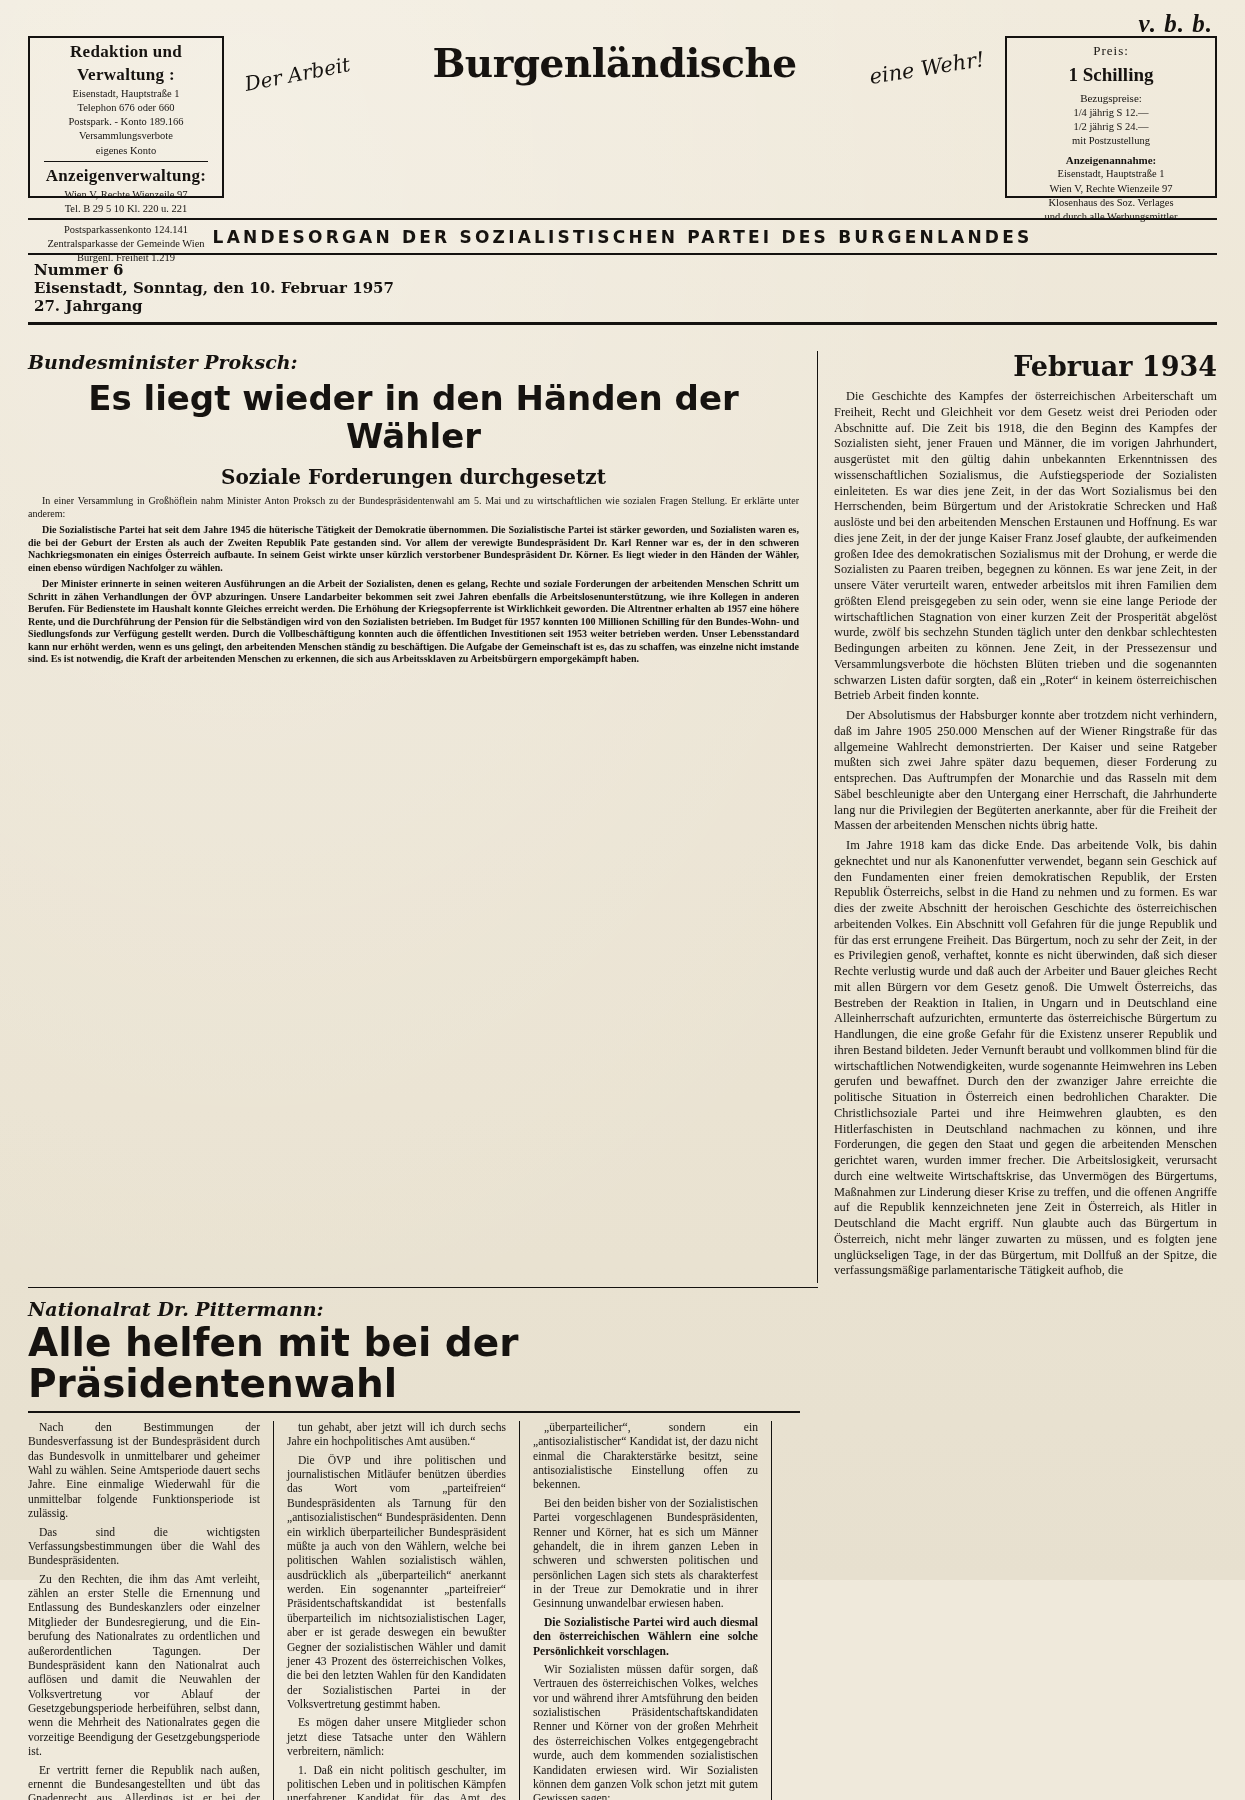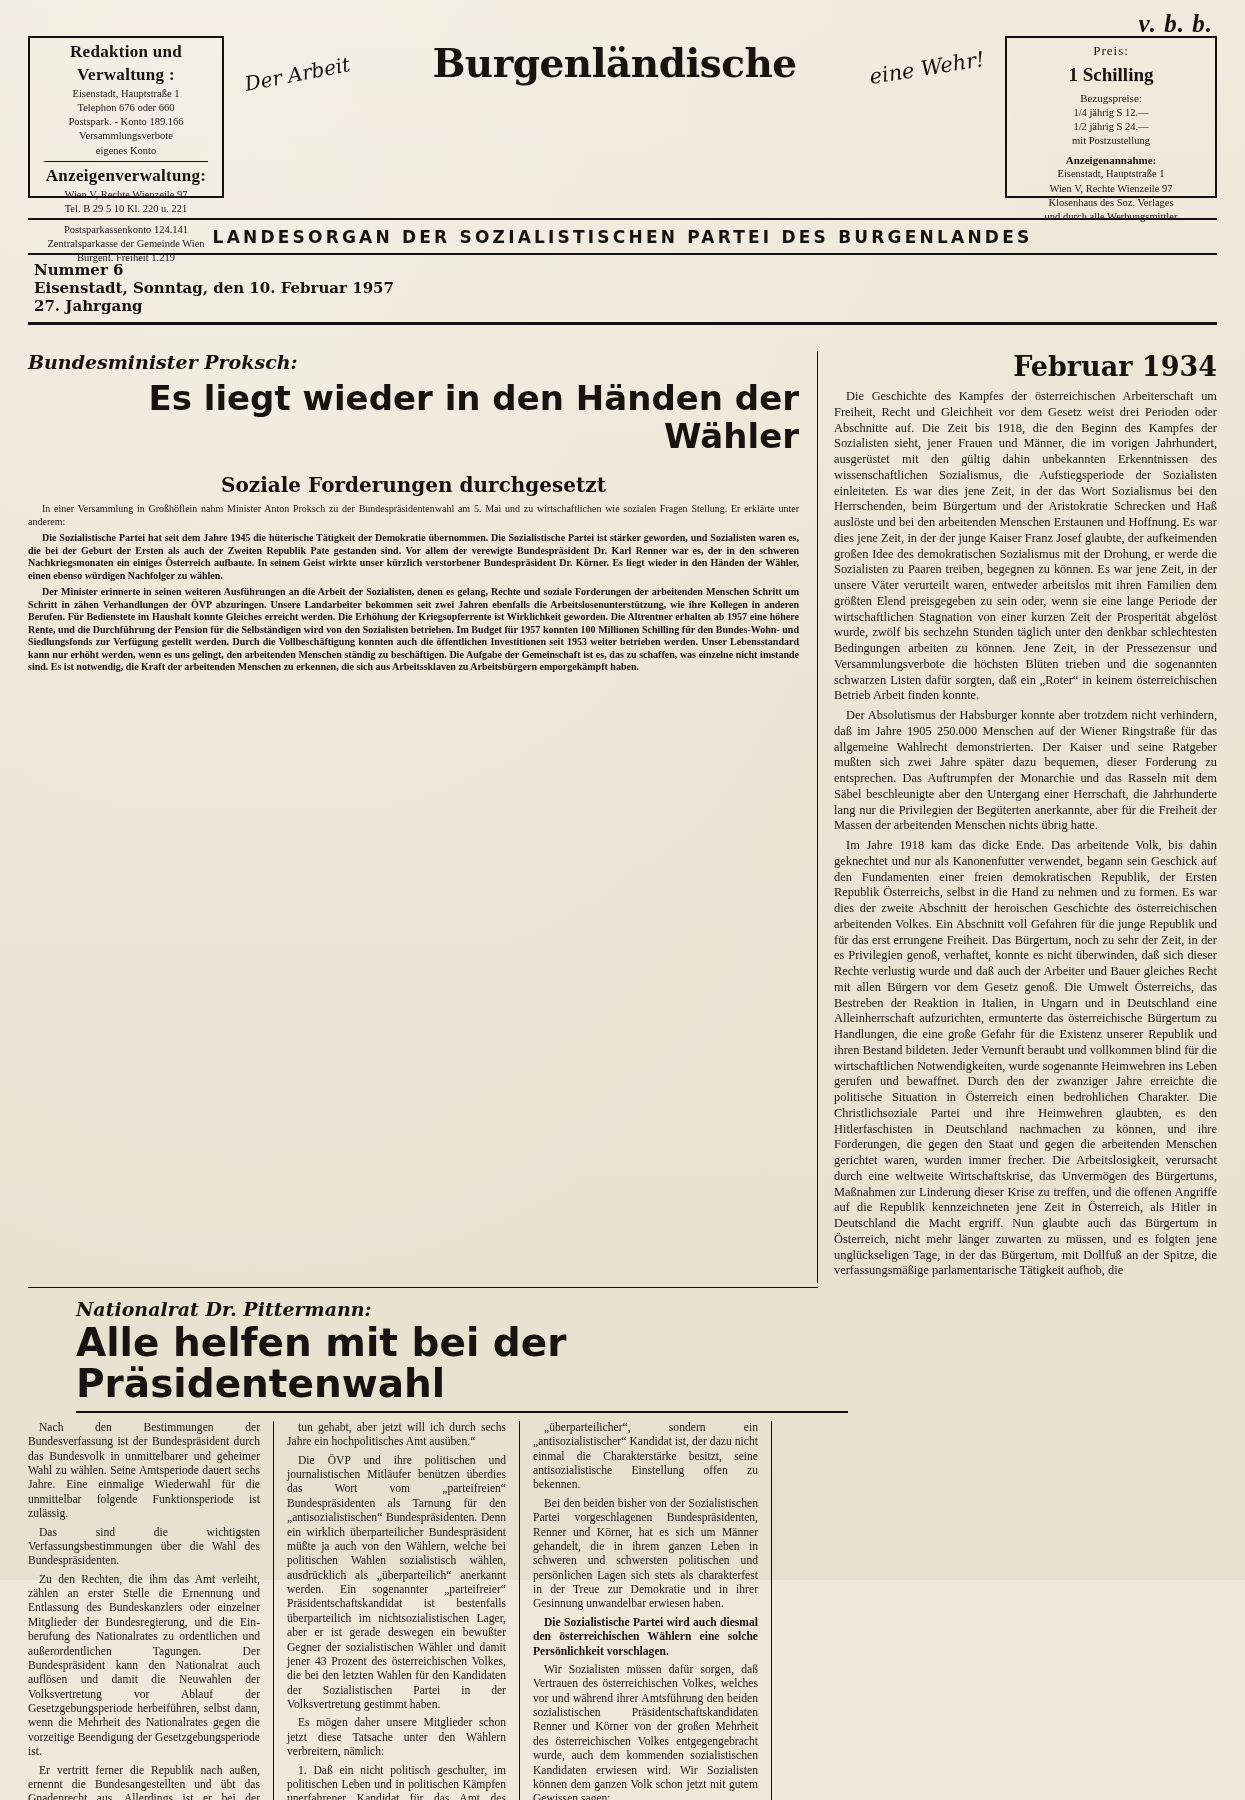--- a/index.html
+++ b/index.html
@@ -92,21 +92,21 @@
     flex-direction:column;
   }
 
   
   .lead{padding-top:26px;display:flex;gap:0;}
   .lead-left{width:790px;padding-right:18px;box-sizing:border-box;border-right:1px solid #141210;}
   .lead-right{width:calc(100% - 790px);padding-left:16px;box-sizing:border-box;}
   .kicker{font-family:"DejaVu Serif",serif;font-style:italic;font-weight:bold;font-size:19px;}
   .headline{
     font-family:"DejaVu Sans",sans-serif;font-weight:bold;
-    font-size:34px;text-align:right;line-height:1.12;margin:6px 0 18px;
+    font-size:34px;text-align:center;line-height:1.12;margin:6px 0 10px;
   }
   .subhead{
     font-family:"DejaVu Serif",serif;font-weight:bold;font-size:20px;
     text-align:center;margin-bottom:6px;
   }
   p.body{
     font-size:10px;line-height:1.25;text-align:justify;margin:0 0 4px;
     text-indent:14px;
   }
   p.body.b{font-weight:bold;}
@@ -202,21 +202,21 @@
     <div class="lead-right">
       <div class="r-title">Februar 1934</div>
       <p>Die Geschichte des Kampfes der österreichischen Arbeiterschaft um Freiheit, Recht und Gleichheit vor dem Gesetz weist drei Perioden oder Abschnitte auf. Die Zeit bis 1918, die den Beginn des Kampfes der Sozialisten sieht, jener Frauen und Männer, die im vorigen Jahrhundert, ausgerüstet mit den gültig dahin unbekannten Erkenntnissen des wissenschaftlichen Sozialismus, die Aufstiegsperiode der Sozialisten einleiteten. Es war dies jene Zeit, in der das Wort Sozialismus bei den Herrschenden, beim Bürgertum und der Aristokratie Schrecken und Haß auslöste und bei den arbeitenden Menschen Erstaunen und Hoffnung. Es war dies jene Zeit, in der der junge Kaiser Franz Josef glaubte, der aufkeimenden großen Idee des demokratischen Sozialismus mit der Drohung, er werde die Sozialisten zu Paaren treiben, begegnen zu können. Es war jene Zeit, in der unsere Väter verurteilt waren, entweder arbeitslos mit ihren Familien dem größten Elend preisgegeben zu sein oder, wenn sie eine lange Periode der wirtschaftlichen Stagnation von einer kurzen Zeit der Prosperität abgelöst wurde, zwölf bis sechzehn Stunden täglich unter den denkbar schlechtesten Bedingungen arbeiten zu können. Jene Zeit, in der Pressezensur und Versammlungsverbote die höchsten Blüten trieben und die sogenannten schwarzen Listen dafür sorgten, daß ein „Roter“ in keinem österreichischen Betrieb Arbeit finden konnte.</p>
       <p>Der Absolutismus der Habsburger konnte aber trotzdem nicht verhindern, daß im Jahre 1905 250.000 Menschen auf der Wiener Ringstraße für das allgemeine Wahlrecht demonstrierten. Der Kaiser und seine Ratgeber mußten sich zwei Jahre später dazu bequemen, dieser Forderung zu entsprechen. Das Auftrumpfen der Monarchie und das Rasseln mit dem Säbel beschleunigte aber den Untergang einer Herrschaft, die Jahrhunderte lang nur die Privilegien der Begüterten anerkannte, aber für die Freiheit der Massen der arbeitenden Menschen nichts übrig hatte.</p>
       <p>Im Jahre 1918 kam das dicke Ende. Das arbeitende Volk, bis dahin geknechtet und nur als Kanonenfutter verwendet, begann sein Geschick auf den Fundamenten einer freien demokratischen Republik, der Ersten Republik Österreichs, selbst in die Hand zu nehmen und zu formen. Es war dies der zweite Abschnitt der heroischen Geschichte des österreichischen arbeitenden Volkes. Ein Abschnitt voll Gefahren für die junge Republik und für das erst errungene Freiheit. Das Bürgertum, noch zu sehr der Zeit, in der es Privilegien genoß, verhaftet, konnte es nicht überwinden, daß sich dieser Rechte verlustig wurde und daß auch der Arbeiter und Bauer gleiches Recht mit allen Bürgern vor dem Gesetz genoß. Die Umwelt Österreichs, das Bestreben der Reaktion in Italien, in Ungarn und in Deutschland eine Alleinherrschaft aufzurichten, ermunterte das österreichische Bürgertum zu Handlungen, die eine große Gefahr für die Existenz unserer Republik und ihren Bestand bildeten. Jeder Vernunft beraubt und vollkommen blind für die wirtschaftlichen Notwendigkeiten, wurde sogenannte Heimwehren ins Leben gerufen und bewaffnet. Durch den der zwanziger Jahre erreichte die politische Situation in Österreich einen bedrohlichen Charakter. Die Christlichsoziale Partei und ihre Heimwehren glaubten, es den Hitlerfaschisten in Deutschland nachmachen zu können, und ihre Forderungen, die gegen den Staat und gegen die arbeitenden Menschen gerichtet waren, wurden immer frecher. Die Arbeitslosigkeit, verursacht durch eine weltweite Wirtschaftskrise, das Unvermögen des Bürgertums, Maßnahmen zur Linderung dieser Krise zu treffen, und die offenen Angriffe auf die Republik kennzeichneten jene Zeit in Österreich, als Hitler in Deutschland die Macht ergriff. Nun glaubte auch das Bürgertum in Österreich, nicht mehr länger zuwarten zu müssen, und es folgten jene unglückseligen Tage, in der das Bürgertum, mit Dollfuß an der Spitze, die verfassungsmäßige parlamentarische Tätigkeit aufhob, die</p>
     </div>
   </div>
 
   <div style="width:790px;border-top:1px solid #141210;margin-top:4px;"></div>
 
-  <div style="display:flex;margin-left:48px;">
+  <div style="display:flex;">
    <div style="width:790px;padding-right:18px;box-sizing:border-box;">
     <div class="sect2">
       <div class="kicker">Nationalrat Dr. Pittermann:</div>
       <div class="headline2">Alle helfen mit bei der Präsidentenwahl</div>
       <div class="rule-under"></div>
     </div>
    </div>
    <div style="flex:1;"></div>
   </div>
 

